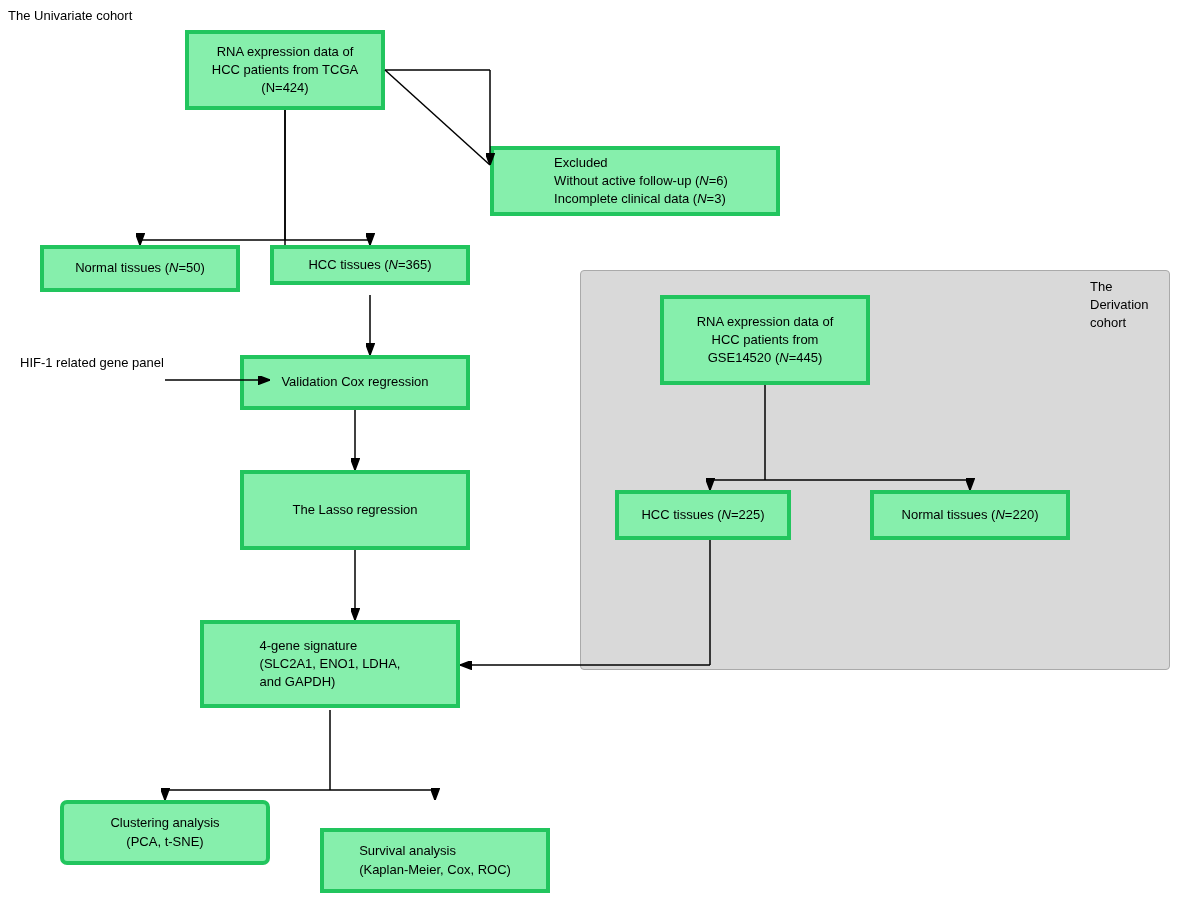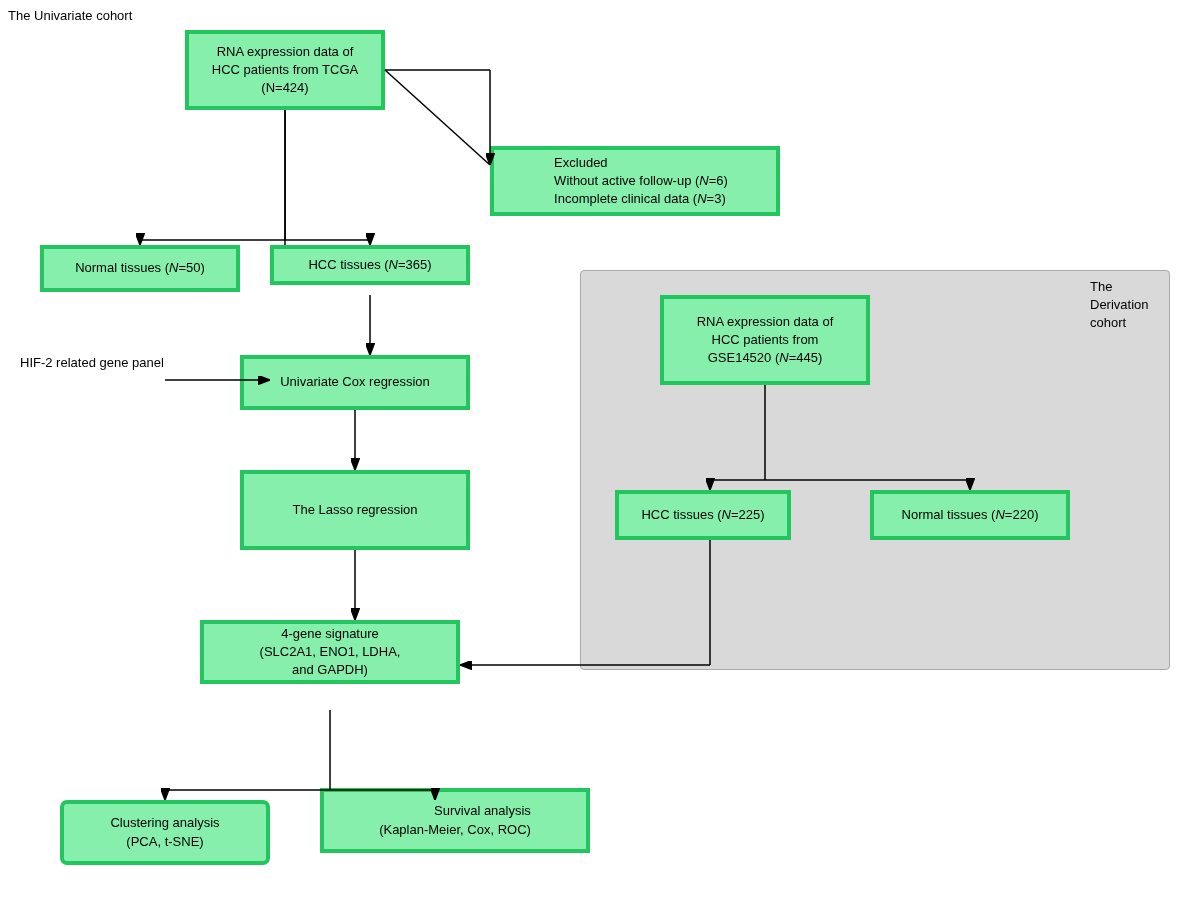--- a/index.html
+++ b/index.html
@@ -77,35 +77,35 @@
   </div>
 
   <div class="box" style="left: 40px; top: 245px; width: 200px; height: 47px;">
     <span>Normal tissues (<i>N</i>=50)</span>
   </div>
 
   <div class="box" style="left: 270px; top: 245px; width: 200px; height: 40px;">
     <span>HCC tissues (<i>N</i>=365)</span>
   </div>
 
-  <div style="position: absolute; left: 20px; top: 355px; font-size: 13px;">HIF-2 related gene panel</div>
+  <div style="position: absolute; left: 20px; top: 355px; font-size: 13px;">HIF-1 related gene panel</div>
 
-  <div class="box" style="left: 240px; top: 355px; width: 230px; height: 55px;">Univariate Cox regression</div>
+  <div class="box" style="left: 240px; top: 355px; width: 230px; height: 55px;">Validation Cox regression</div>
 
   <div class="box" style="left: 240px; top: 470px; width: 230px; height: 80px;">The Lasso regression</div>
 
-  <div class="box" style="left: 200px; top: 620px; width: 260px; height: 64px; white-space: pre-line; text-align: center;">
+  <div class="box" style="left: 200px; top: 620px; width: 260px; height: 88px; white-space: pre-line; text-align: left;">
     <span>4-gene signature<br>(SLC2A1, ENO1, LDHA,<br>and GAPDH)</span>
   </div>
 
   <div class="box" style="left: 60px; top: 800px; width: 210px; height: 65px; white-space: pre-line; text-align: center; border-radius: 7px;">
     <span>Clustering analysis<br>(PCA, t-SNE)</span>
   </div>
 
-  <div class="box" style="left: 320px; top: 788px; width: 270px; height: 65px; white-space: pre-line; text-align: right;">
+  <div class="box" style="left: 320px; top: 828px; width: 230px; height: 65px; white-space: pre-line; text-align: left;">
     <span>Survival analysis<br>(Kaplan-Meier, Cox, ROC)</span>
   </div>
 
   <div class="box" style="left: 660px; top: 295px; width: 210px; height: 90px; text-align: center;">
     <span>RNA expression data of<br>HCC patients from<br>GSE14520 (<i>N</i>=445)</span>
   </div>
 
   <div class="box" style="left: 615px; top: 490px; width: 176px; height: 50px;">
     <span>HCC tissues (<i>N</i>=225)</span>
   </div>

